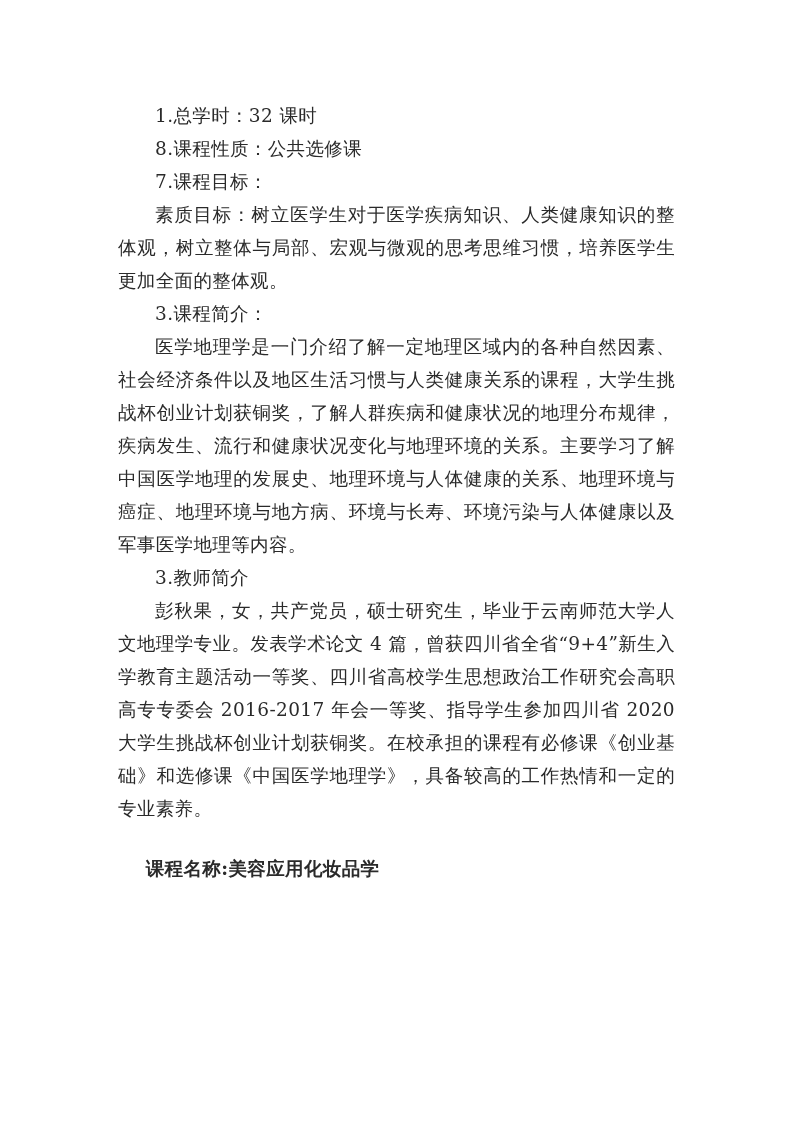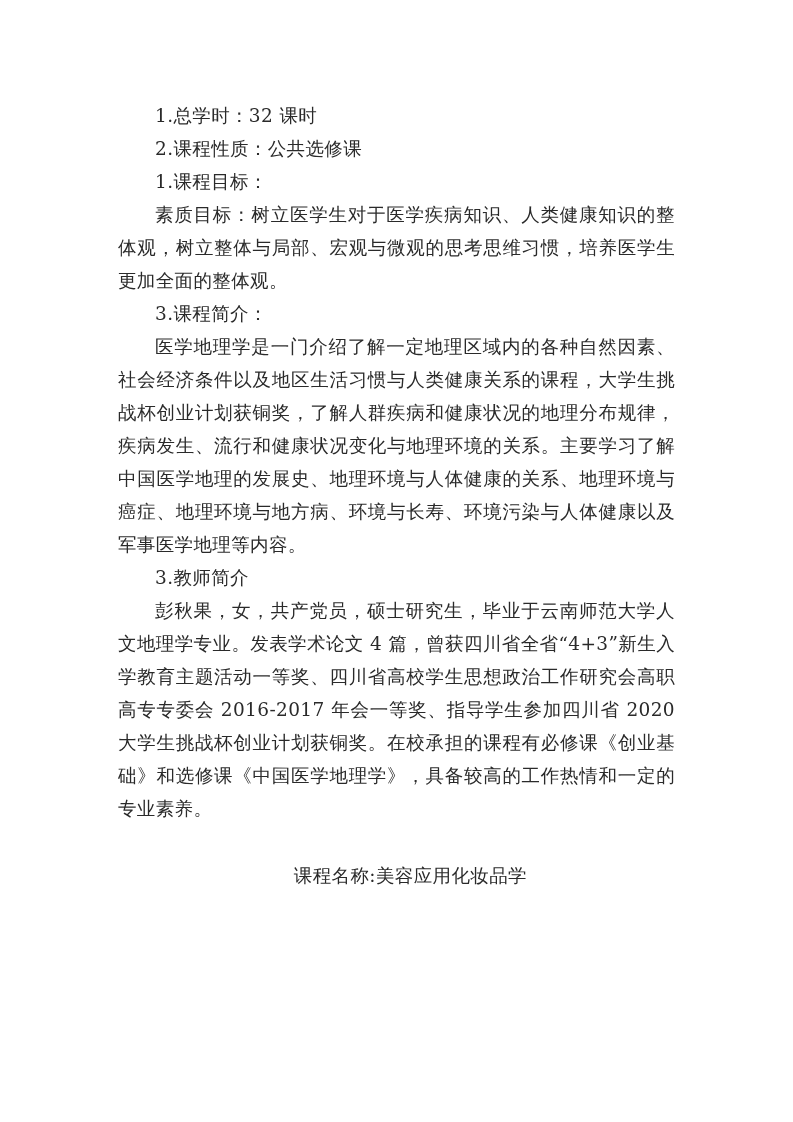--- a/index.html
+++ b/index.html
@@ -29,33 +29,34 @@
     margin: 0;
     font-size: 18.5px;
     line-height: 33px;
     text-align: justify;
     text-justify: inter-ideograph;
     text-indent: 2em;
     word-break: break-all;
     letter-spacing: 0.02em;
   }
   .doc p.course-name {
-    margin-top: 34px;
-    text-align: center;
+    margin-top: 27px;
+    text-align: left;
     text-indent: 1.5em;
+    font-weight: bold;
   }
 </style>
 </head>
 <body>
 
 <div class="page">
   <div class="doc">
     <p class="para">1.总学时：32 课时</p>
-    <p class="para">2.课程性质：公共选修课</p>
-    <p class="para">1.课程目标：</p>
+    <p class="para">8.课程性质：公共选修课</p>
+    <p class="para">7.课程目标：</p>
     <p class="para">素质目标：树立医学生对于医学疾病知识、人类健康知识的整体观，树立整体与局部、宏观与微观的思考思维习惯，培养医学生更加全面的整体观。</p>
     <p class="para">3.课程简介：</p>
     <p class="para">医学地理学是一门介绍了解一定地理区域内的各种自然因素、社会经济条件以及地区生活习惯与人类健康关系的课程，大学生挑战杯创业计划获铜奖，了解人群疾病和健康状况的地理分布规律，疾病发生、流行和健康状况变化与地理环境的关系。主要学习了解中国医学地理的发展史、地理环境与人体健康的关系、地理环境与癌症、地理环境与地方病、环境与长寿、环境污染与人体健康以及军事医学地理等内容。</p>
     <p class="para">3.教师简介</p>
-    <p class="para">彭秋果，女，共产党员，硕士研究生，毕业于云南师范大学人文地理学专业。发表学术论文 4 篇，曾获四川省全省“4+3”新生入学教育主题活动一等奖、四川省高校学生思想政治工作研究会高职高专专委会 2016-2017 年会一等奖、指导学生参加四川省 2020 大学生挑战杯创业计划获铜奖。在校承担的课程有必修课《创业基础》和选修课《中国医学地理学》，具备较高的工作热情和一定的专业素养。</p>
+    <p class="para">彭秋果，女，共产党员，硕士研究生，毕业于云南师范大学人文地理学专业。发表学术论文 4 篇，曾获四川省全省“9+4”新生入学教育主题活动一等奖、四川省高校学生思想政治工作研究会高职高专专委会 2016-2017 年会一等奖、指导学生参加四川省 2020 大学生挑战杯创业计划获铜奖。在校承担的课程有必修课《创业基础》和选修课《中国医学地理学》，具备较高的工作热情和一定的专业素养。</p>
     <p class="para course-name">课程名称:美容应用化妆品学</p>
   </div>
 </div>
 
 </body></html>

